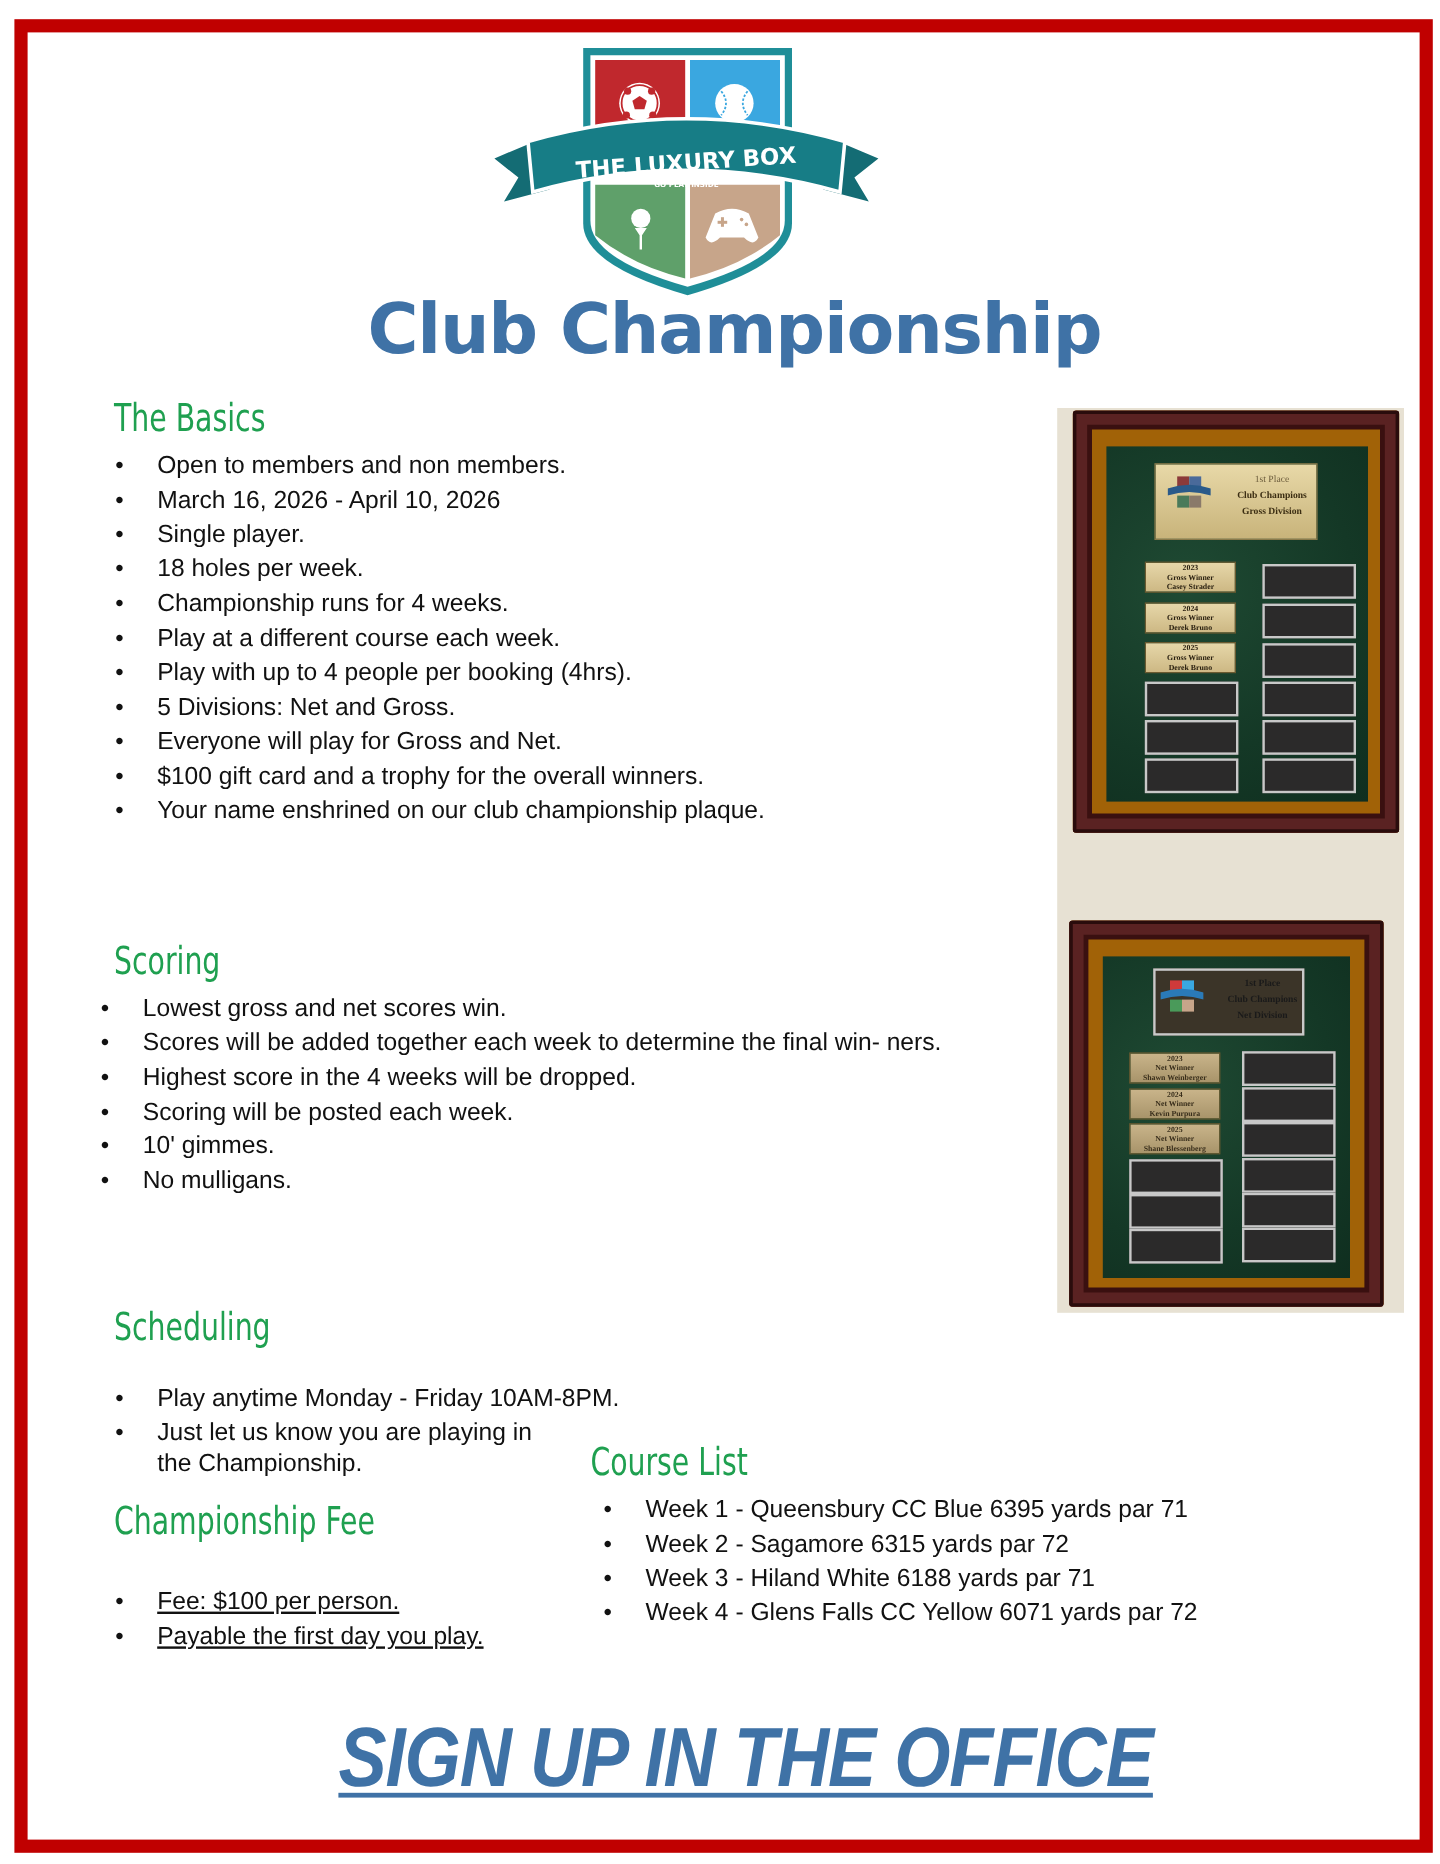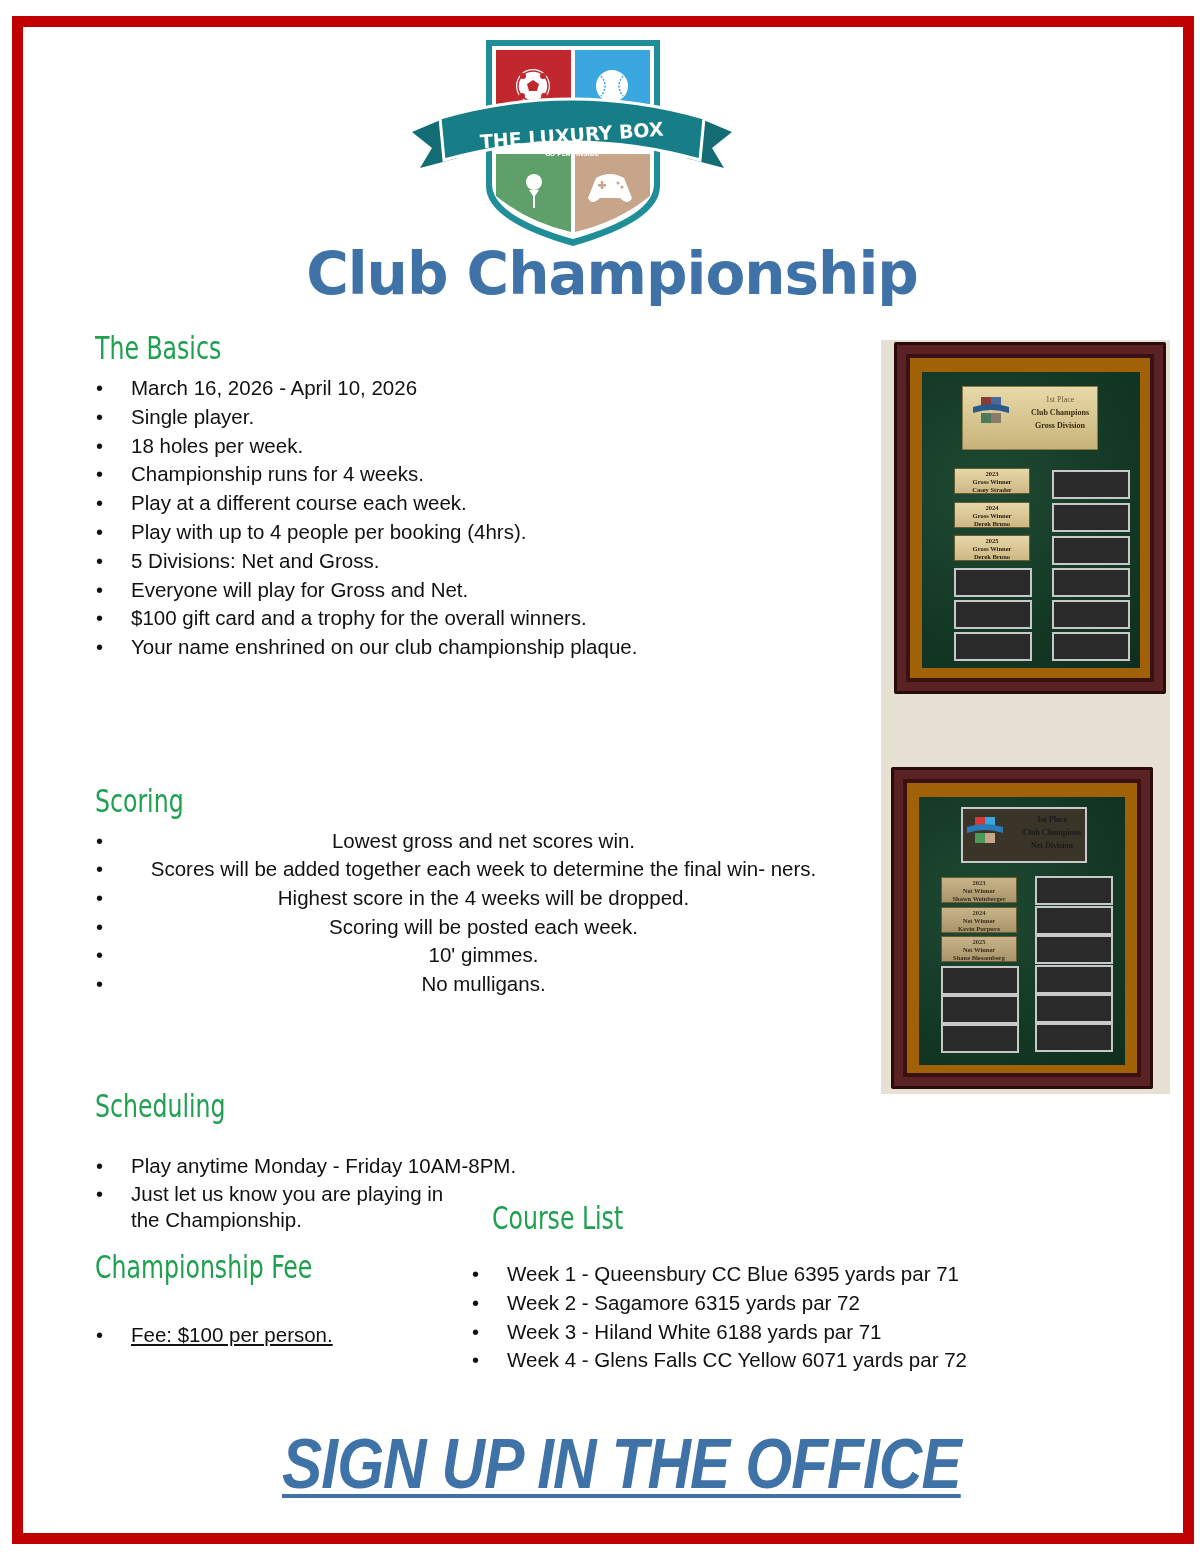--- a/index.html
+++ b/index.html
@@ -73,55 +73,57 @@
       <rect x="190.8" y="145" width="2.5" height="8" fill="#c7a58a"></rect>
     <circle cx="208" cy="147" r="1.5" fill="#c7a58a"></circle>
       <circle cx="212" cy="151" r="1.5" fill="#c7a58a"></circle>
   </g>
 </svg>
 
 <div class="title">Club Championship</div>
 
 <div class="section-h" style="left:95px; top:330px;">The Basics</div>
 <ul class="blist" style="left:96px; top:374px; width:760px;">
+  <li>Open to members and non members.</li>
   <li>March 16, 2026 - April 10, 2026</li>
   <li>Single player.</li>
   <li>18 holes per week.</li>
   <li>Championship runs for 4 weeks.</li>
   <li>Play at a different course each week.</li>
   <li>Play with up to 4 people per booking (4hrs).</li>
   <li>5 Divisions: Net and Gross.</li>
   <li>Everyone will play for Gross and Net.</li>
   <li>$100 gift card and a trophy for the overall winners.</li>
   <li>Your name enshrined on our club championship plaque.</li>
 </ul>
 
 <div class="section-h" style="left:95px; top:783px;">Scoring</div>
-<ul class="blist narrow" style="left:96px; top:827px; width:740px;text-align:center;">
+<ul class="blist narrow" style="left:84px; top:827px; width:740px;">
   <li>Lowest gross and net scores win.</li>
   <li style="line-height:26px; padding-bottom:2px;">Scores will be added together each week to determine the final win- ners.</li>
   <li>Highest score in the 4 weeks will be dropped.</li>
   <li>Scoring will be posted each week.</li>
   <li>10' gimmes.</li>
   <li>No mulligans.</li>
 </ul>
 
 <div class="section-h" style="left:95px; top:1088px;">Scheduling</div>
 <ul class="blist" style="left:96px; top:1132px; width:500px;margin-top:20px;">
   <li>Play anytime Monday - Friday 10AM-8PM.</li>
   <li style="width:345px; line-height:26px;">Just let us know you are playing in the Championship.</li>
 </ul>
 
 <div class="section-h" style="left:95px; top:1249px;">Championship Fee</div>
 <ul class="blist" style="left:96px; top:1321px; width:380px;text-decoration:underline;">
   <li>Fee: $100 per person.</li>
+  <li>Payable the first day you play.</li>
 </ul>
 
 <div class="section-h" style="left:492px; top:1200px;">Course List</div>
-<ul class="blist" style="left:472px; top:1244px; width:620px;margin-top:16px;">
+<ul class="blist" style="left:503px; top:1244px; width:620px;">
   <li>Week 1 -  Queensbury CC Blue 6395 yards par 71</li>
   <li>Week 2 -  Sagamore 6315 yards par 72</li>
   <li>Week 3 -  Hiland  White 6188 yards par 71</li>
   <li>Week 4 -  Glens Falls CC Yellow 6071 yards par 72</li>
 </ul>
 
 <div class="photo">
 
   <div class="plaque" style="left:13px; top:2px; width:272px; height:352px;">
     <div class="felt" style="left:28px; top:30px; width:218px; height:296px;"></div>

